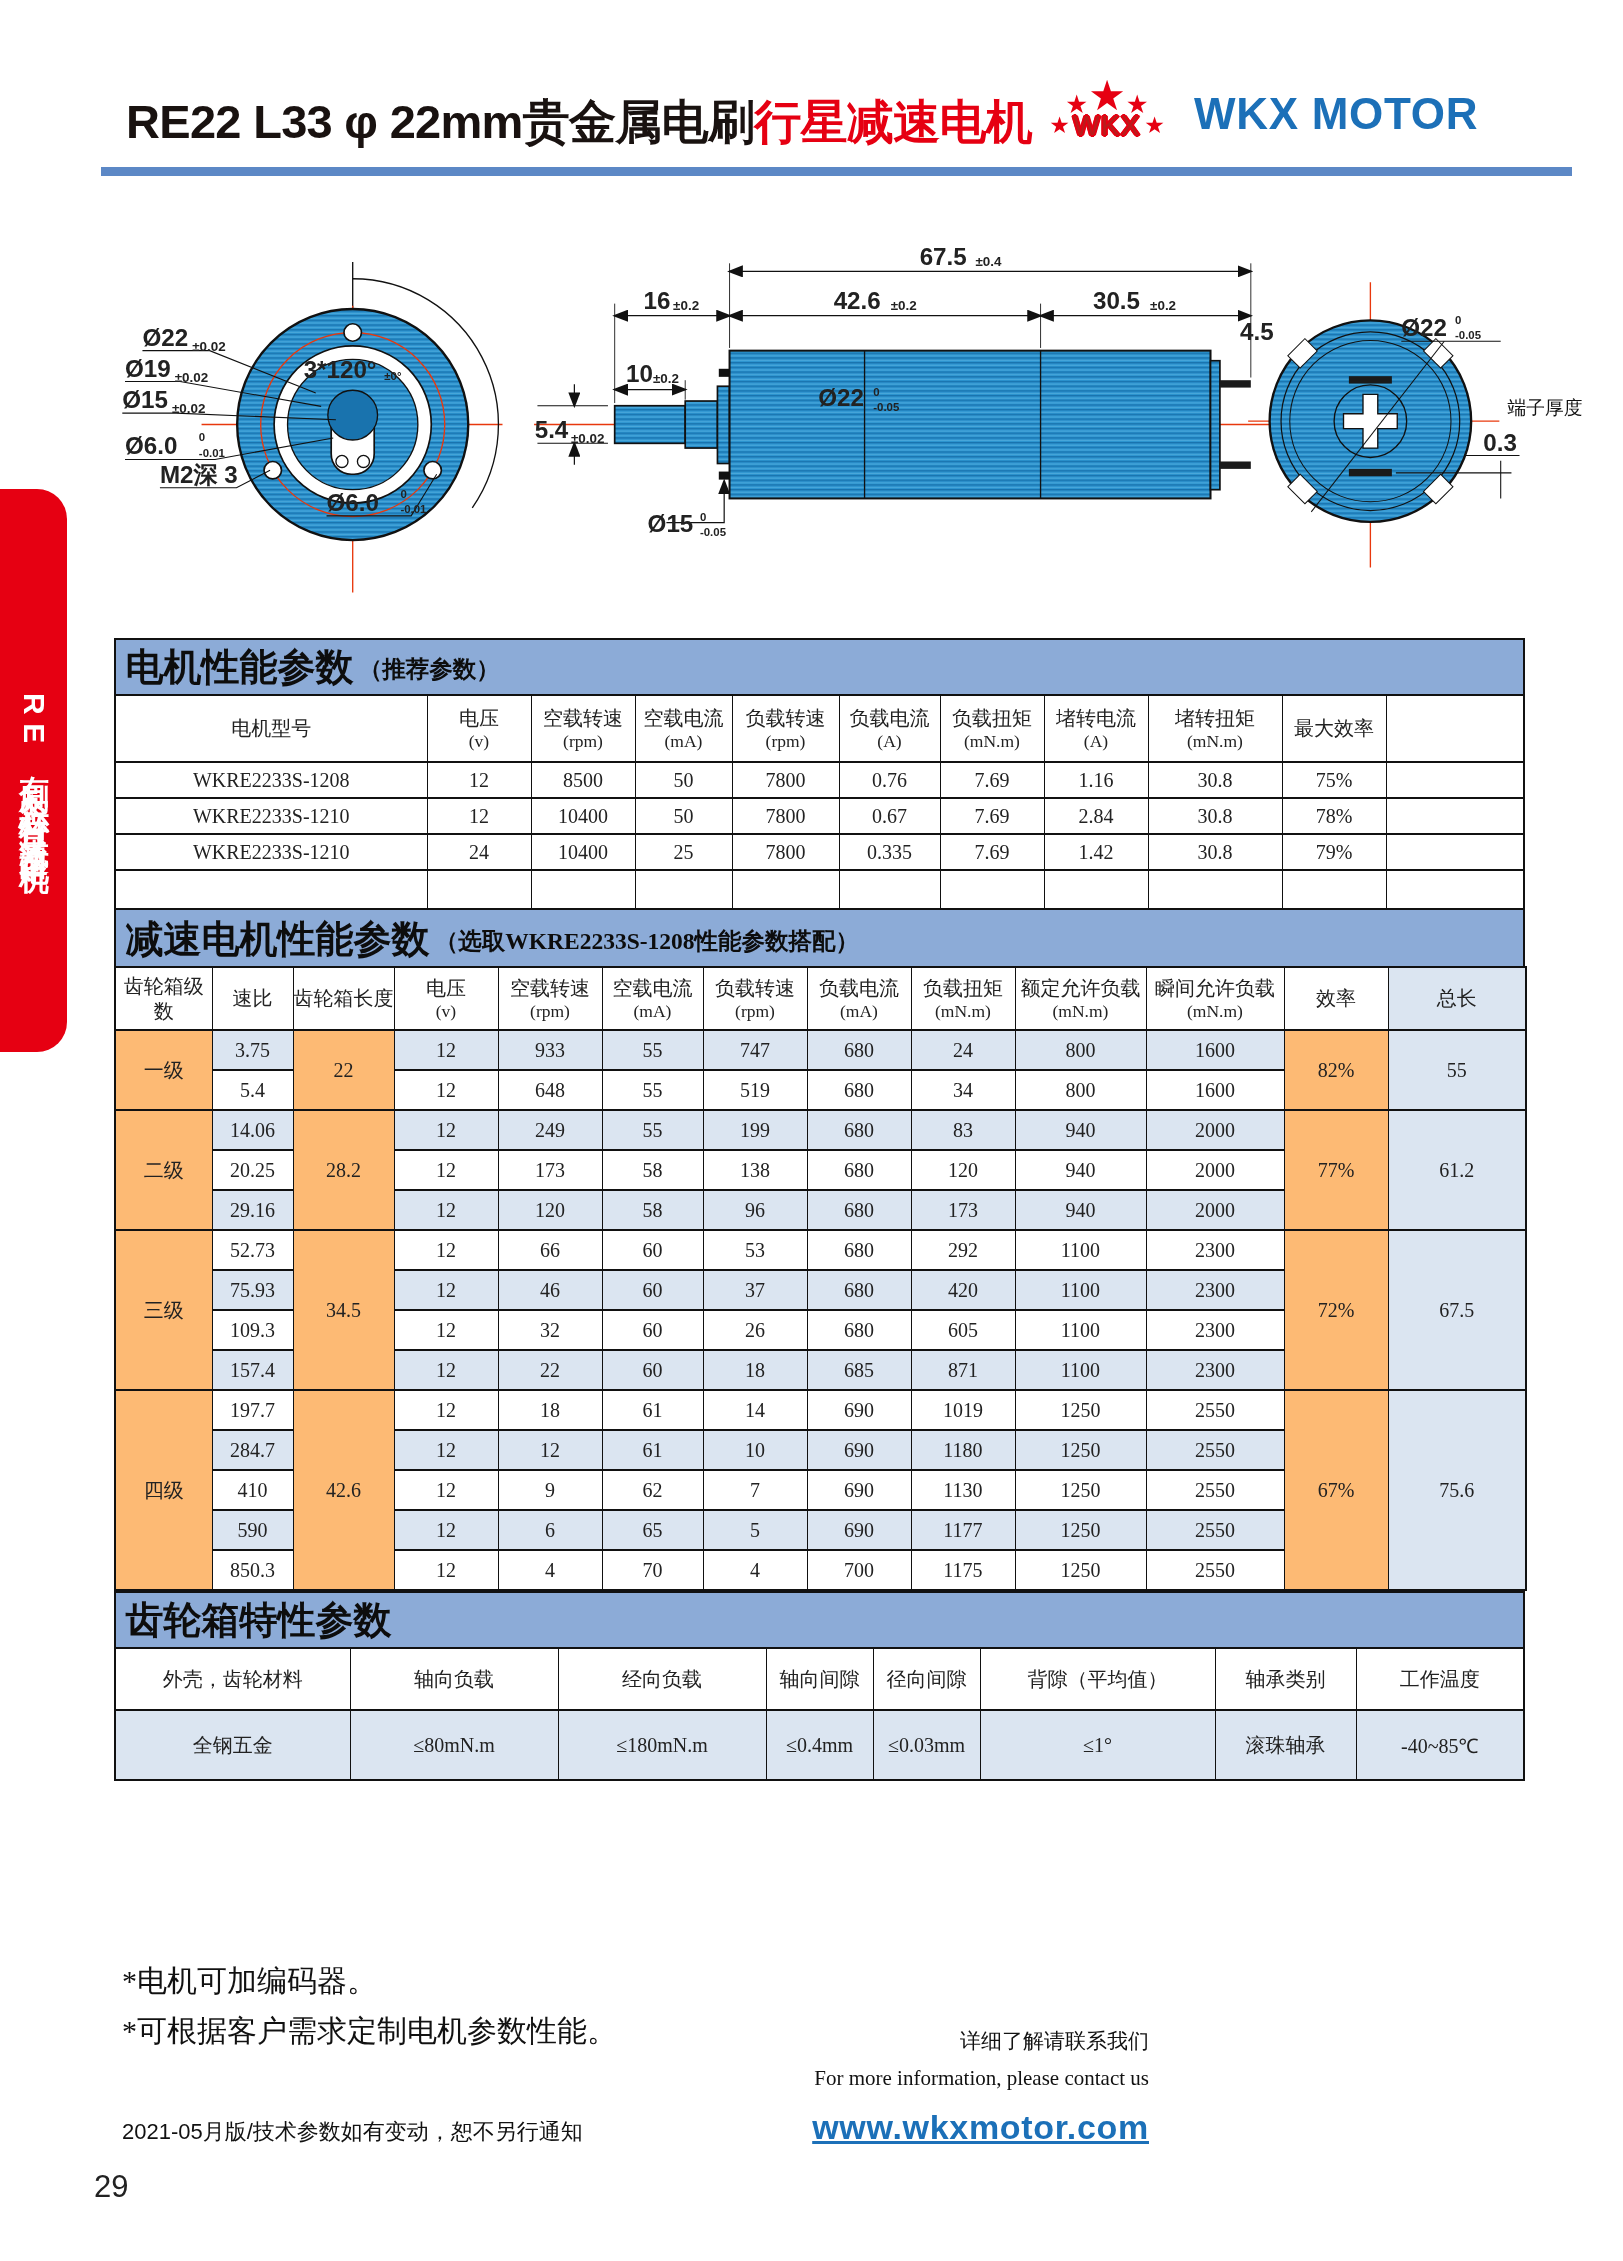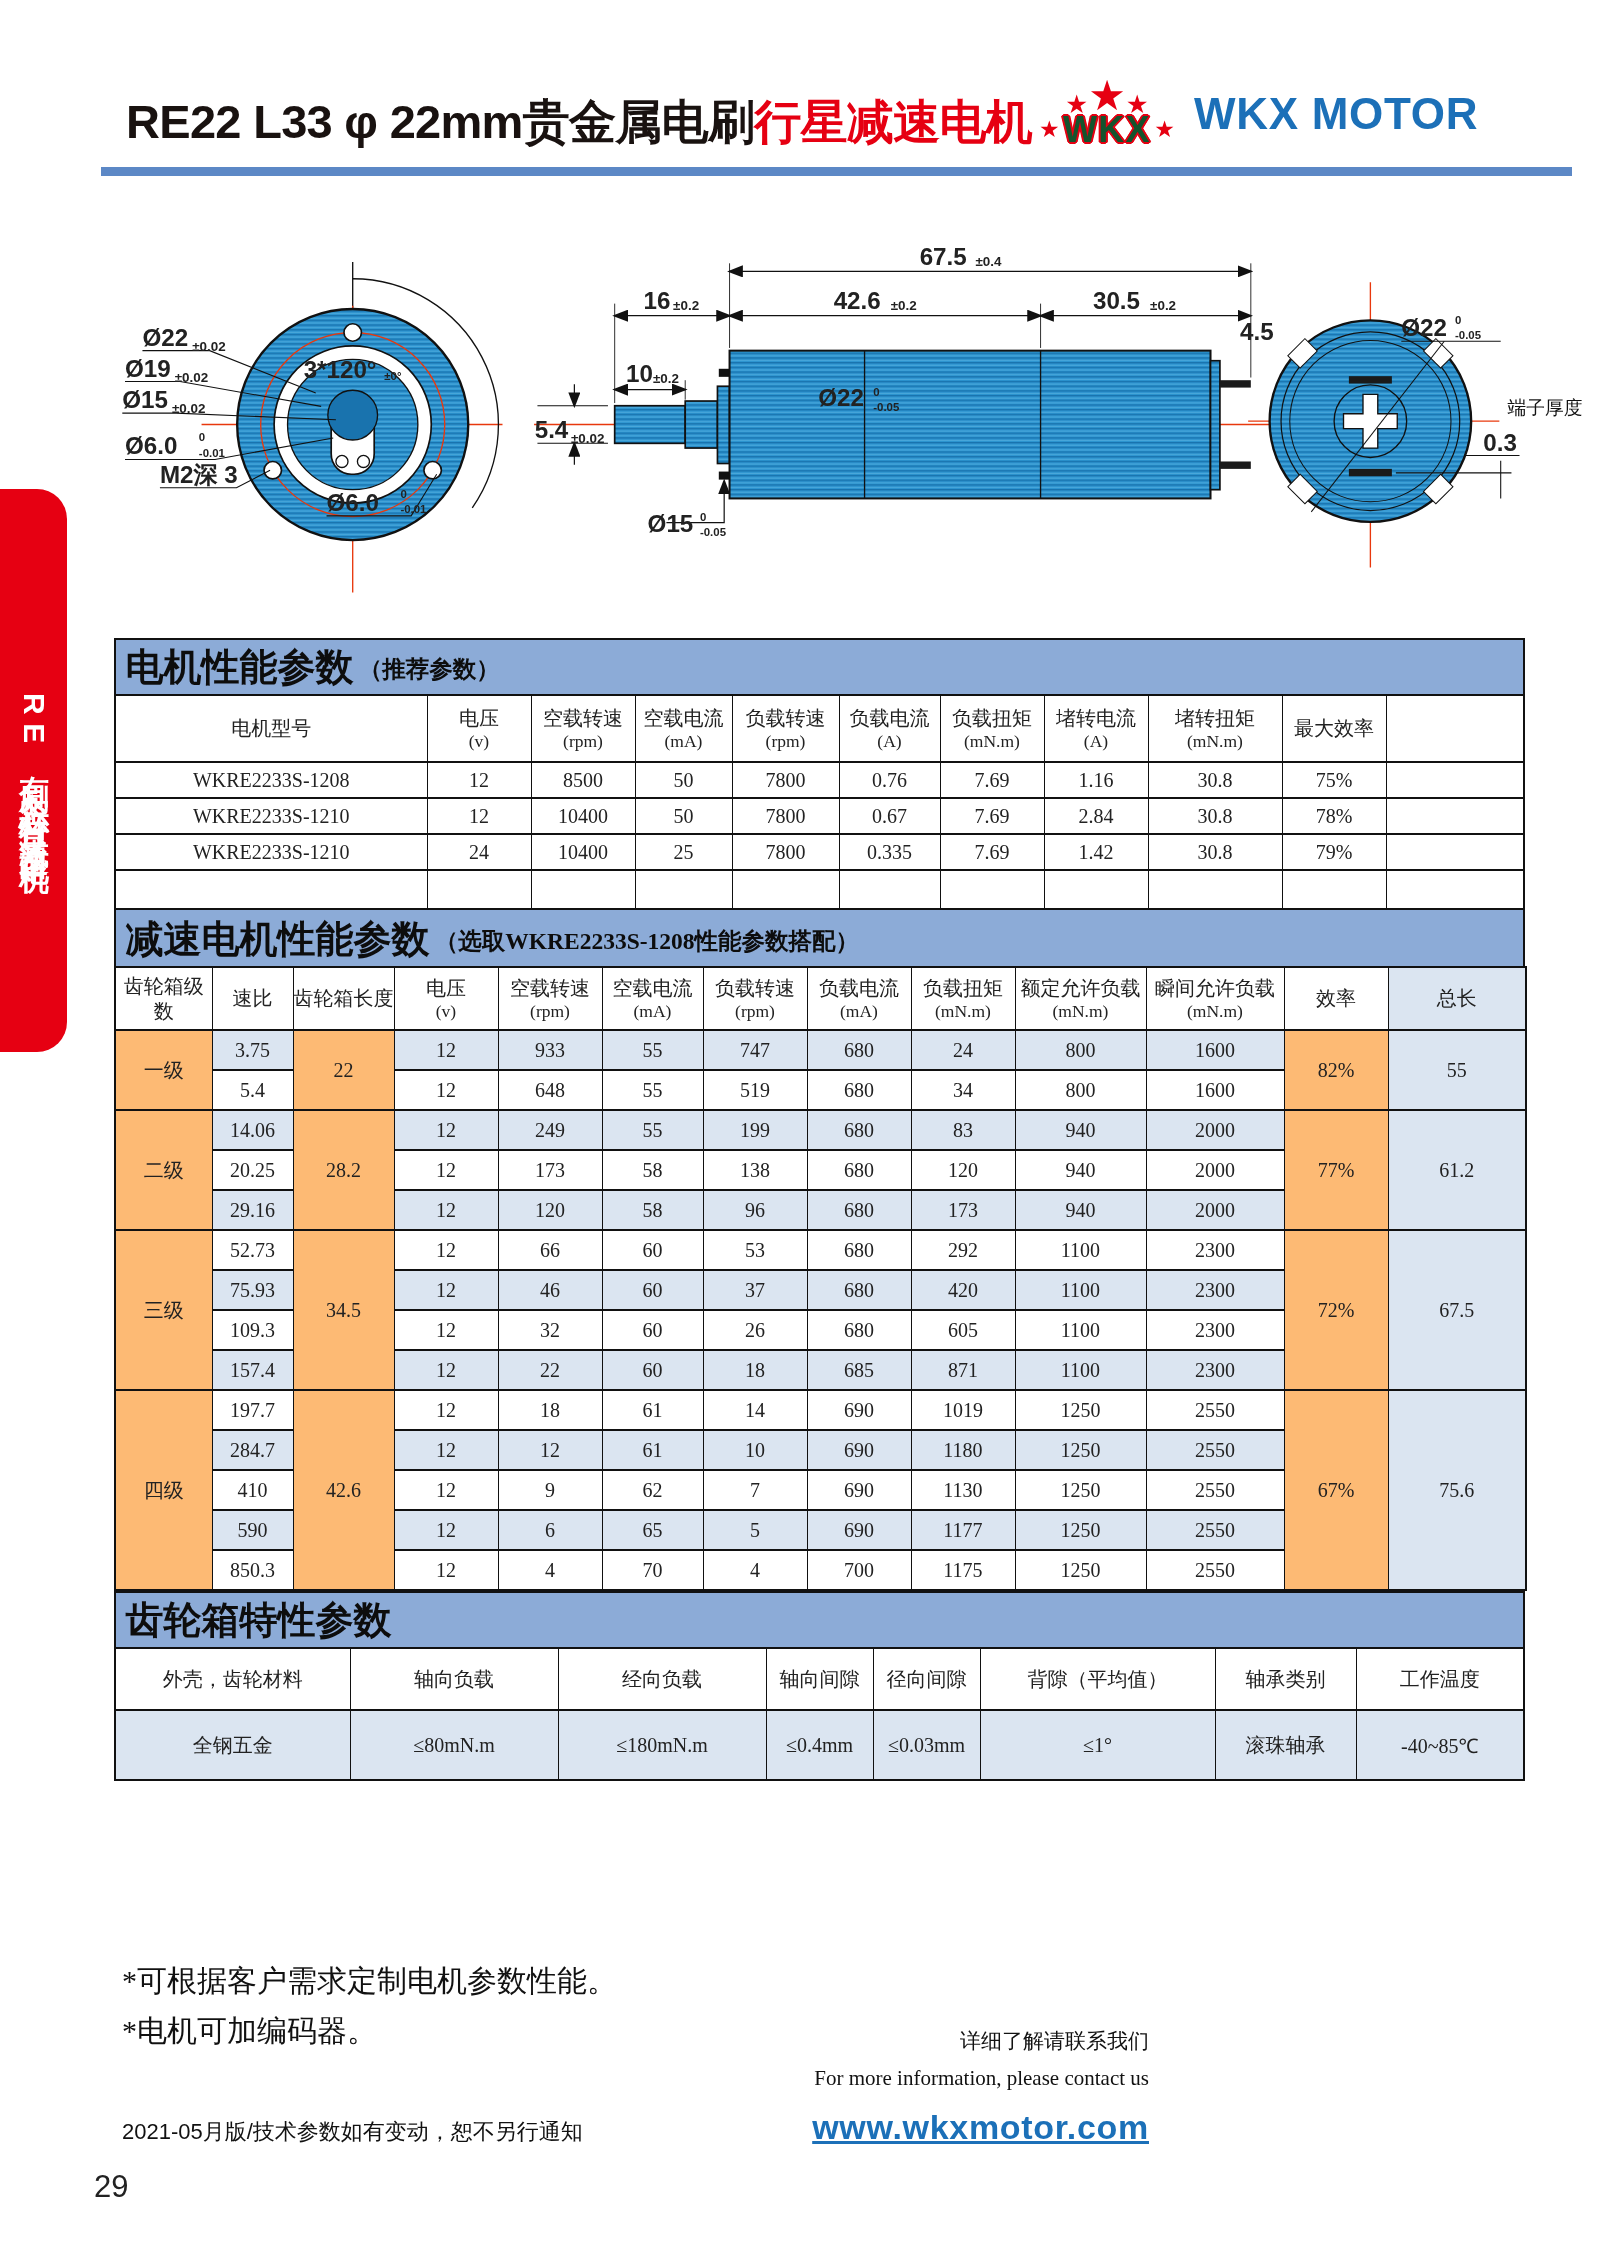--- a/index.html
+++ b/index.html
@@ -11,21 +11,21 @@
       letter-spacing:-0.7px;white-space:nowrap;color:#191210;}
   .h1 .red{color:#E60012;}
   .brand{position:absolute;left:1194px;top:89px;font-size:44px;font-weight:bold;
          color:#1C70B8;letter-spacing:0.7px;}
   .logo{position:absolute;left:1033px;top:75px;width:148px;text-align:center;
         color:#E60012;line-height:1;}
   .logo .r1 .s1{font-size:25.5px;vertical-align:bottom;}
   .logo .r1 .s2{font-size:42px;vertical-align:bottom;}
   .logo .r2{margin-top:-5.4px;display:flex;align-items:center;justify-content:center;gap:3.4px;}
   .logo .r2 .s3{font-size:23px;}
-  .wkx{font-size:36px;font-weight:bold;color:#14532d;letter-spacing:1.3px;
+  .wkx{font-size:28px;font-weight:normal;color:#b91c1c;letter-spacing:1.3px;
        text-shadow:-2px 0 #E60012,2px 0 #E60012,0 -2px #E60012,0 2px #E60012,
                    -1.3px -1.3px #E60012,1.3px 1.3px #E60012,-1.3px 1.3px #E60012,1.3px -1.3px #E60012;}
   .titlebar{position:absolute;left:101px;top:167px;width:1471px;height:9.4px;background:#5C88C6;}
 
   
   .sidebar{position:absolute;left:0;top:489px;width:67px;height:563px;background:#E60012;
            border-radius:0 30px 30px 0;display:flex;align-items:center;justify-content:center;}
   .sidebar span{writing-mode:vertical-rl;color:#fff;font-size:30px;font-weight:bold;
                 letter-spacing:8.7px;}
 
@@ -664,22 +664,22 @@
           <td>≤0.03mm</td>
           <td>≤1°</td>
           <td>滚珠轴承</td>
           <td>-40~85℃</td>
         </tr>
       </tbody>
     </table>
   </div>
 
   <div class="notes">
+    <div>*电机可加编码器。</div>
     <div>*可根据客户需求定制电机参数性能。</div>
-    <div>*电机可加编码器。</div>
   </div>
   <div class="version">2021-05月版/技术参数如有变动，恕不另行通知</div>
   <div class="contact">
     <div class="cn">详细了解请联系我们</div>
     <div class="en">For more information, please contact us</div>
     <a class="website" href="#">www.wkxmotor.com</a>
   </div>
   <div class="pagenum">29</div>
 
 </div>

